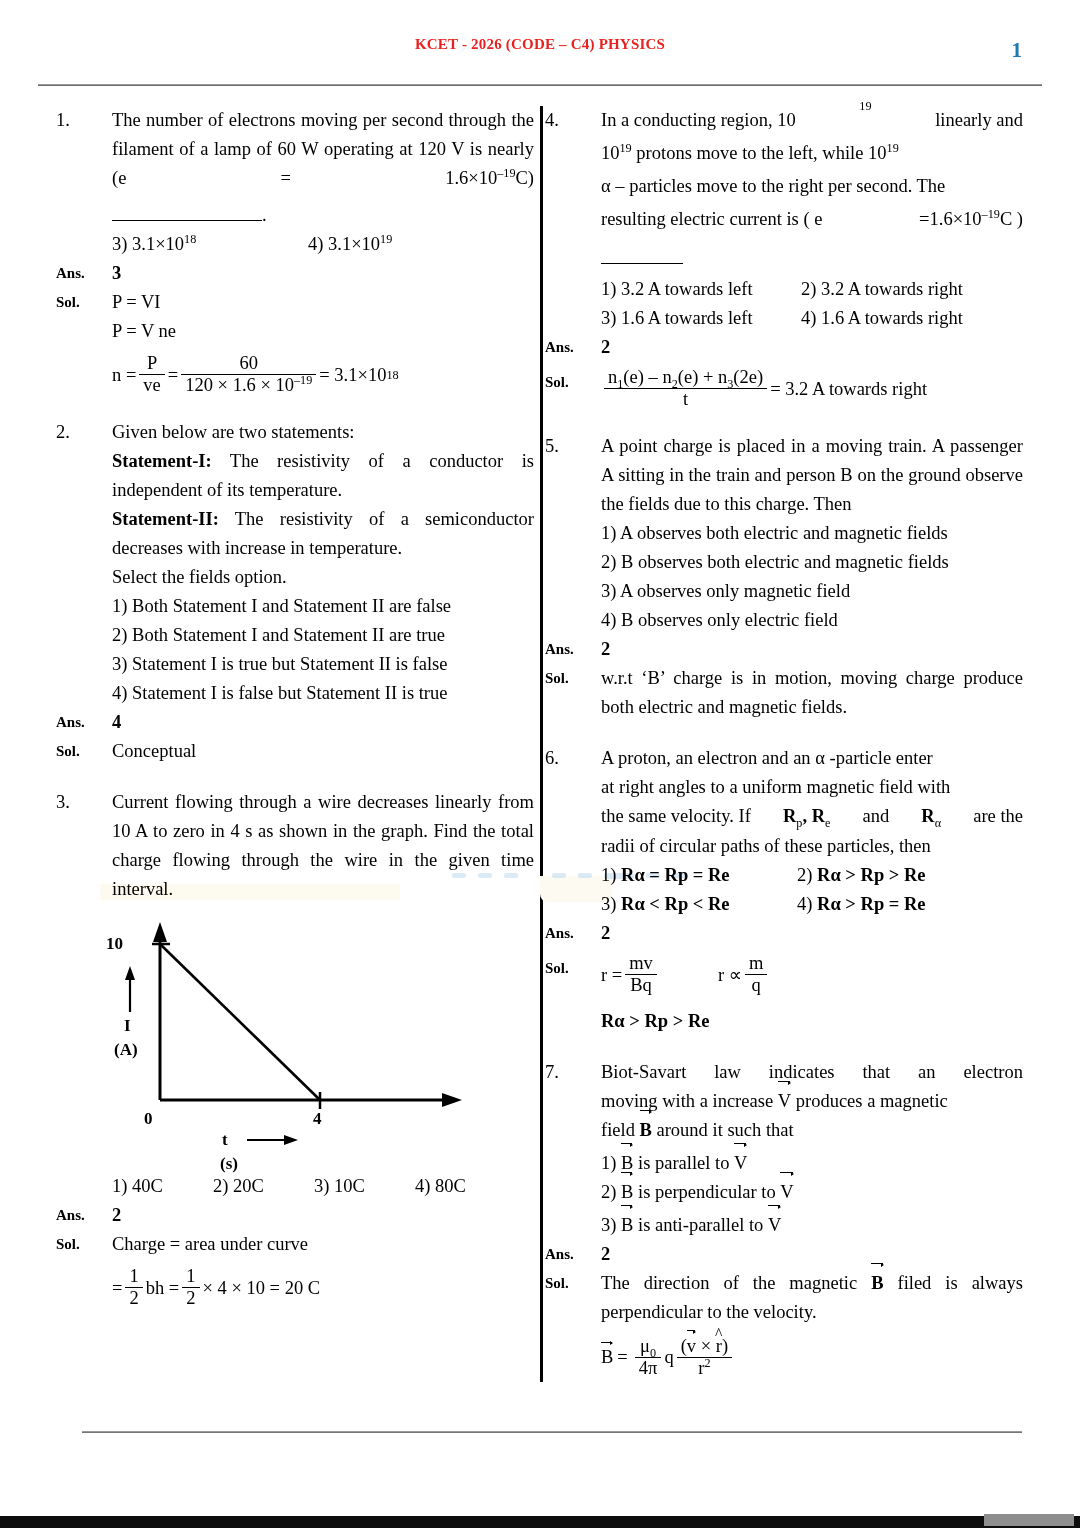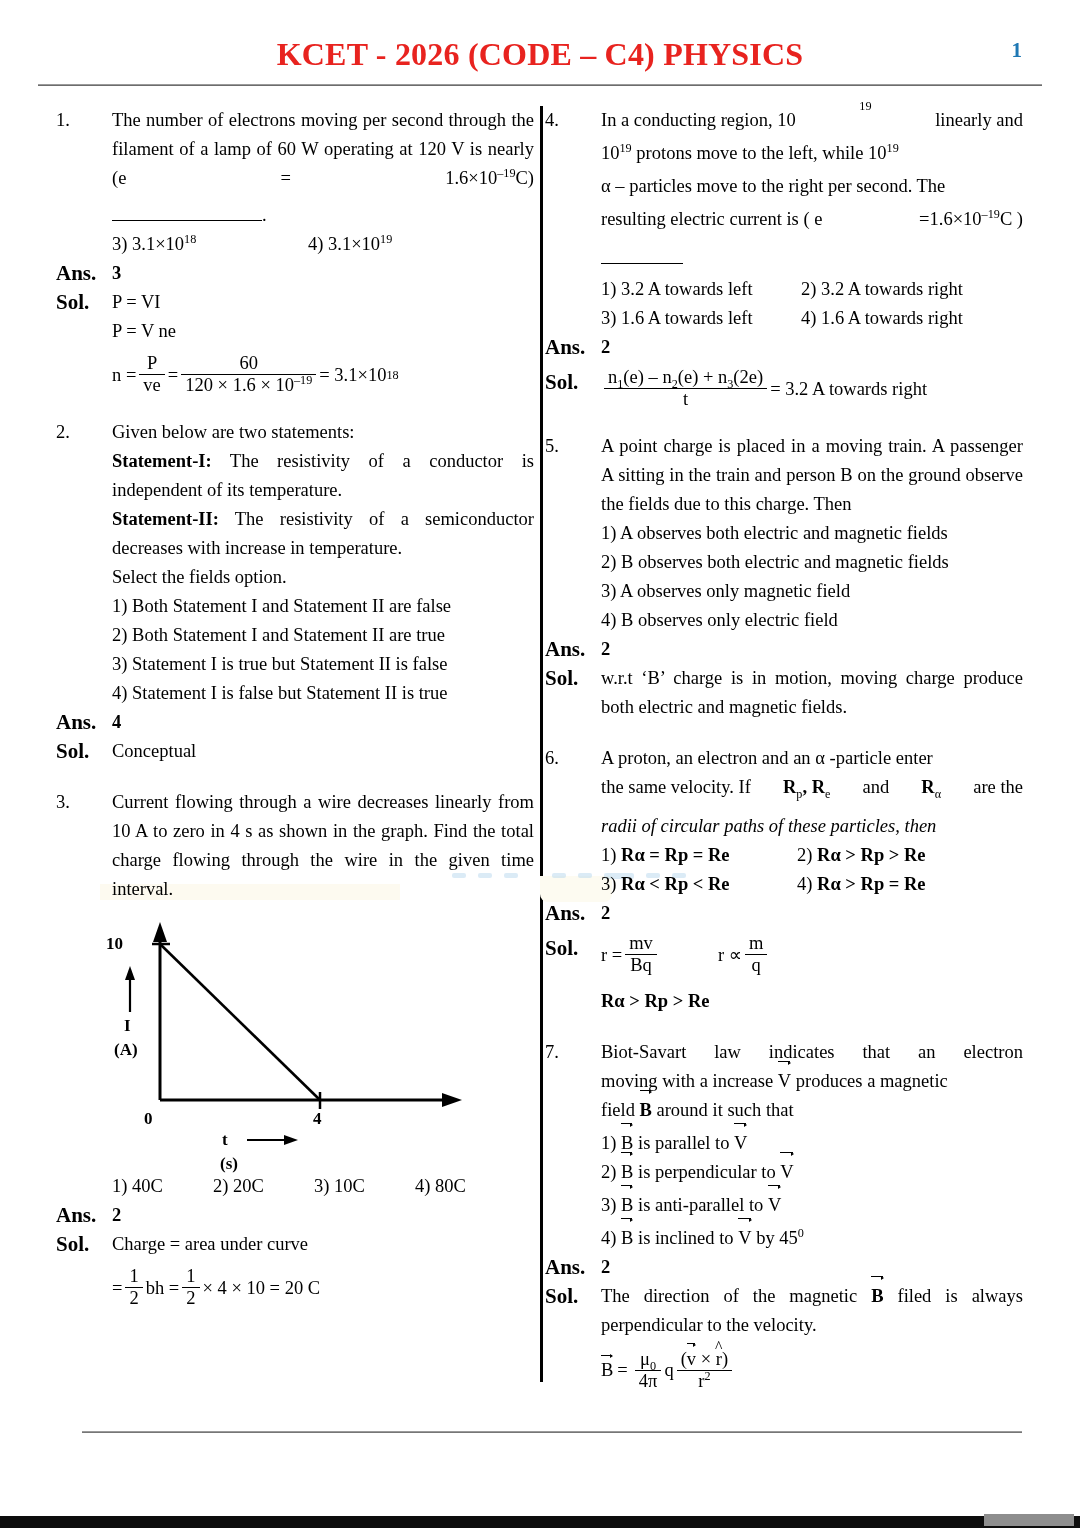--- a/index.html
+++ b/index.html
@@ -29,21 +29,21 @@
     position: absolute;
     left: 0; top: 36px;
     width: 1080px;
     height: 46px;
   }
   .header-title {
     position: absolute;
     left: 0; top: 0;
     width: 1080px;
     text-align: center;
-    font-size: 32px;
+    font-size: 15px;
     font-weight: bold;
     color: #e8231f;
     letter-spacing: 0.2px;
     font-family: "Liberation Serif", "DejaVu Serif", serif;
   }
   .page-number {
     position: absolute;
     right: 58px;
     top: 2px;
     font-size: 21px;
@@ -136,21 +136,21 @@
   }
   .lbl-num {
     width: 56px;
     flex: 0 0 56px;
     font-size: 18.5px;
     line-height: 29px;
   }
   .lbl-tag {
     width: 56px;
     flex: 0 0 56px;
-    font-size: 21px;
+    font-size: 15px;
     font-weight: bold;
     line-height: 29px;
     font-family: "Liberation Serif", "DejaVu Serif", serif;
   }
   .body-col {
     flex: 1 1 auto;
     font-size: 18.5px;
     line-height: 29px;
   }
   .jtext { text-align: justify; text-align-last: left; }
@@ -500,28 +500,29 @@
       </div>
     </div>
 
     <div class="spacer-m"></div>
 
     <div class="qblock">
       <div class="row">
         <div class="lbl-num">6.</div>
         <div class="body-col">
           <div>A proton, an electron and an α -particle enter</div>
+          <div>at right angles to a uniform magnetic field with</div>
           <div style="display:flex;justify-content:space-between;">
             <span>the same velocity. If</span>
             <span><span class="bold">R</span><sub>p</sub><span class="bold">, R</span><sub>e</sub></span>
             <span>and</span>
             <span><span class="bold">R</span><sub>α</sub></span>
             <span>are the</span>
           </div>
-          <div style="margin-top:10px;font-style:italic;">radii of circular paths of these particles, then</div>
+          <div style="margin-top:1px;">radii of circular paths of these particles, then</div>
           <div class="opt2">
             <span><span>1)</span> <span class="bold">Rα = Rp = Re</span></span>
             <span><span>2)</span> <span class="bold">Rα &gt; Rp &gt; Re</span></span>
           </div>
           <div class="opt2">
             <span><span>3)</span> <span class="bold">Rα &lt; Rp &lt; Re</span></span>
             <span><span>4)</span> <span class="bold">Rα &gt; Rp = Re</span></span>
           </div>
         </div>
       </div>
@@ -578,27 +579,20 @@
             <span class="vec">B</span>
             <span>is perpendicular to</span>
             <span class="vec">V</span>
           </div>
           <div style="margin-top:4px;">
             <span>3)</span>
             <span class="vec">B</span>
             <span>is anti-parallel to</span>
             <span class="vec">V</span>
           </div>
-          <div style="margin-top:4px;">
-            <span>4)</span>
-            <span class="vec">B</span>
-            <span>is inclined to</span>
-            <span class="vec">V</span>
-            <span>by 45</span><sup>0</sup>
-          </div>
         </div>
       </div>
       <div class="row">
         <div class="lbl-tag">Ans.</div>
         <div class="body-col ans-val">2</div>
       </div>
       <div class="row">
         <div class="lbl-tag">Sol.</div>
         <div class="body-col">
           <div class="jtext">

